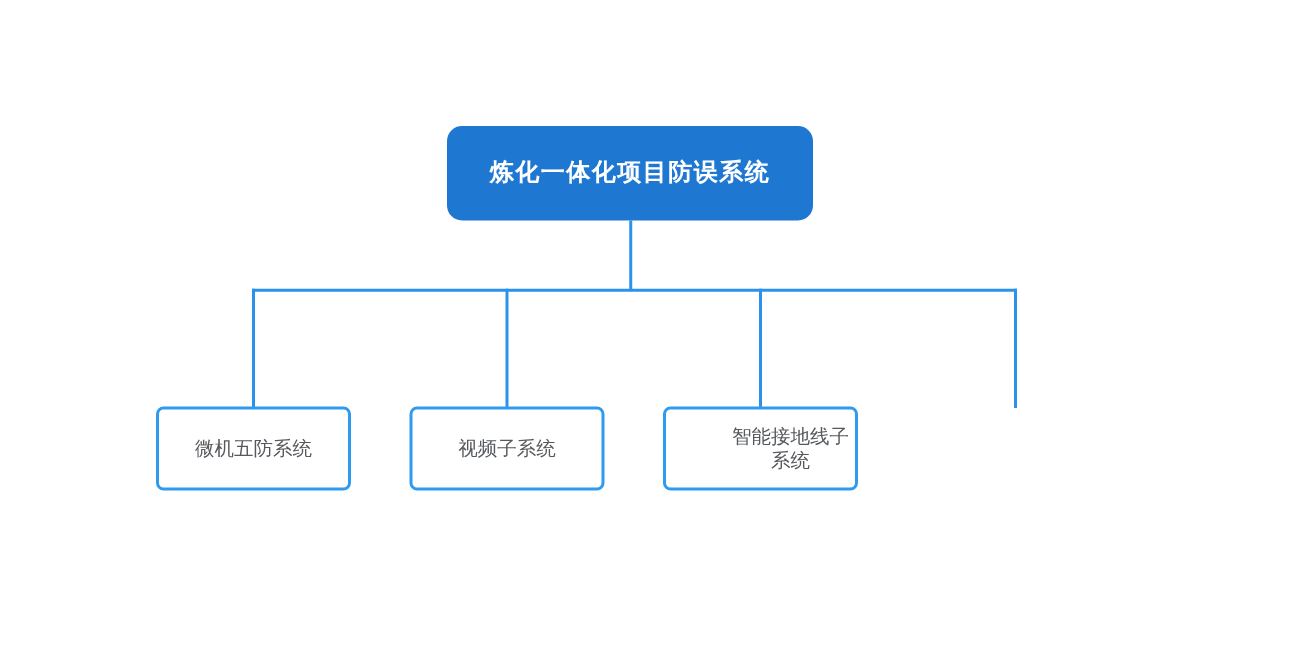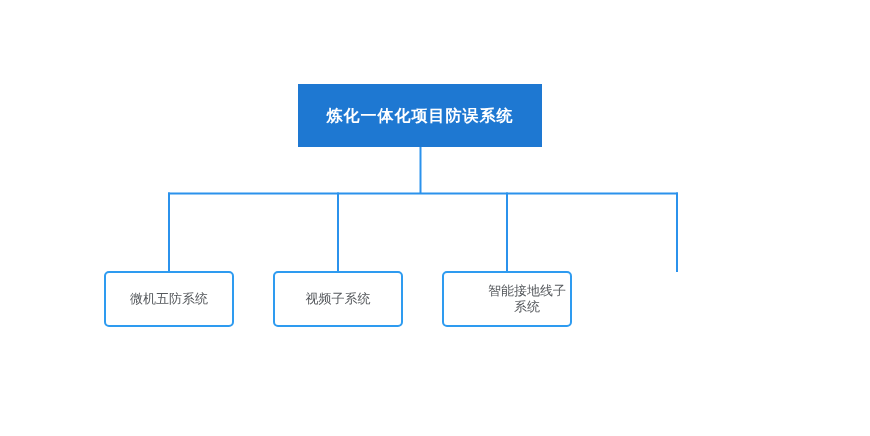--- a/index.html
+++ b/index.html
@@ -37,21 +37,21 @@
     text-align: center;
   }
   .node-root {
     left: 298px; top: 84px;
     width: 244px; height: 63px;
     background: var(--root-fill);
     color: var(--root-text);
     font-size: 16px;
     font-weight: bold;
     letter-spacing: 1px;
-    border-radius: 0;
+    border-radius: 10px;
   }
   .node-child {
     top: 271px;
     width: 130px; height: 56px;
     background: var(--child-fill);
     border: 2px solid var(--child-border);
     border-radius: 5px;
     color: var(--child-text);
     font-size: 13px;
   }

